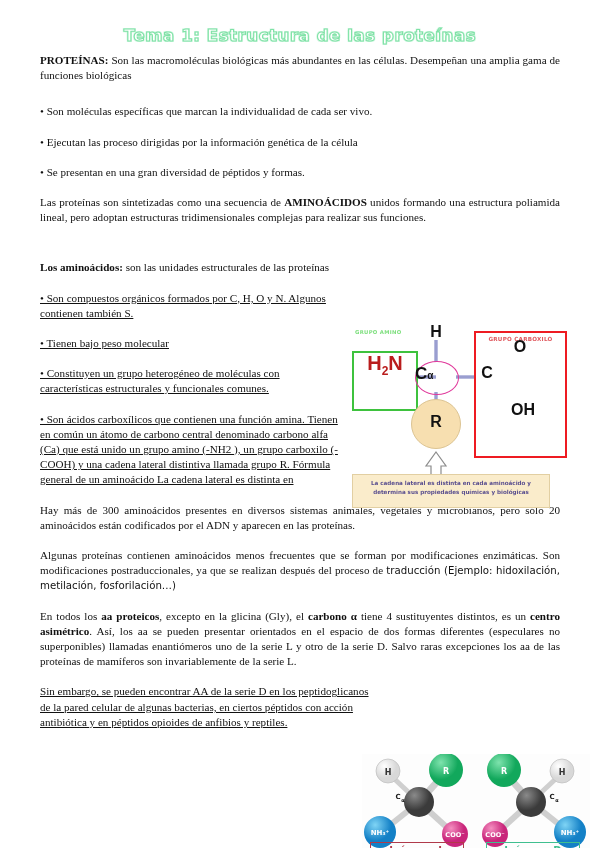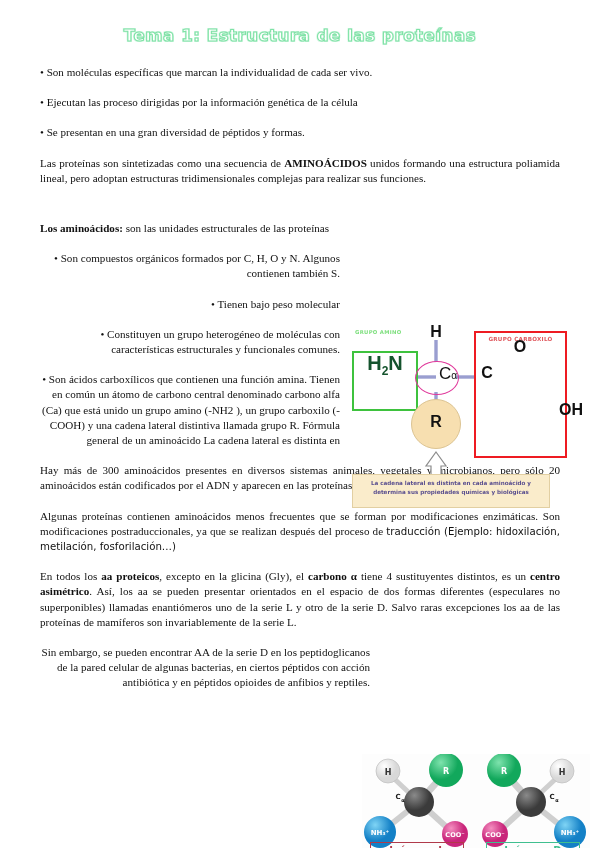--- a/index.html
+++ b/index.html
@@ -35,21 +35,21 @@
       -1px -1px 0 #d9f7e6;
   }
   
   p.t{
     margin:0 0 9px 0;
     font-size:11.1px;
     line-height:15.2px;
     text-align:justify;
     color:#111;
   }
-  p.t.nb{ text-align:right; }
+  p.t.nb{ text-align:left;text-decoration:underline; }
   .b{font-weight:bold;}
   .bullet{ text-indent:0; }
   .spacer-lg{height:13px;}
   .spacer-sm{height:6px;}
   .comic{ font-family:"DejaVu Sans", sans-serif; font-size:10.2px; }
 
   
   .wrapcol{ width:300px; }
 
   
@@ -68,21 +68,21 @@
   .aa-figure .lbl-amino{
     position:absolute; left:3px; top:3px;
     font-family:"DejaVu Sans", sans-serif;
     font-size:5.3px; font-weight:bold;
     color:#7ddf7d; letter-spacing:.3px;
   }
   .aa-figure .h2n{
     position:absolute; left:4px; top:26px;
     width:58px; text-align:center;
     font-family:"Liberation Sans", sans-serif;
-    font-size:20px; font-weight:bold; color:#14532d;
+    font-size:20px; font-weight:bold; color:#b91c1c;
   }
   .aa-figure .h2n sub{ font-size:12px; }
 
   .aa-figure .box-carb{
     position:absolute; left:122px; top:5px;
     width:93px; height:127px;
     border:2.2px solid #ee1b22;
     background:#fff;
     box-sizing:border-box;
   }
@@ -96,23 +96,23 @@
 
   .aa-figure .calpha{
     position:absolute; left:63px; top:35px;
     width:42px; height:32px;
     border:1.6px solid #e0399b;
     border-radius:50%;
     background:transparent;
   }
   .aa-figure .calpha-txt{
     position:absolute; left:63px; top:38px;
-    width:42px; text-align:right;
-    font-family:"Liberation Sans", sans-serif;
-    font-size:17px; font-weight:normal; color:#111;
+    width:42px; text-align:left;
+    font-family:"Liberation Sans", sans-serif;
+    font-size:17px; font-weight:bold; color:#111;
   }
   .aa-figure .calpha-txt i{ font-size:10px; font-style:normal; }
 
   .aa-figure .atom-h{
     position:absolute; left:68px; top:-3px;
     width:32px; text-align:center;
     font-family:"Liberation Sans", sans-serif;
     font-size:16px; font-weight:bold; color:#111;
   }
   .aa-figure .atom-c{
@@ -124,21 +124,21 @@
   .aa-figure .atom-o{
     position:absolute; left:157px; top:12px;
     width:22px; text-align:center;
     font-family:"Liberation Sans", sans-serif;
     font-size:16px; font-weight:bold; color:#111;
   }
   .aa-figure .atom-oh{
     position:absolute; left:152px; top:75px;
     width:38px; text-align:center;
     font-family:"Liberation Sans", sans-serif;
-    font-size:16px; font-weight:bold; color:#111;margin-left:48px;
+    font-size:16px; font-weight:bold; color:#111;
   }
   .aa-figure .rball{
     position:absolute; left:59px; top:73px;
     width:48px; height:48px;
     border-radius:50%;
     background:#f7dfb0;
     border:1px solid #dcc493;
   }
   .aa-figure .rball span{
     display:block; width:48px; text-align:center;
@@ -186,20 +186,23 @@
   .iso-lbl.l{ left:8px;  border:1.6px solid #b03a4a; color:#b03a4a; }
   .iso-lbl.d{ left:124px; border:1.6px solid #3fbf8f; color:#3fbf8f; }
 </style>
 </head>
 <body>
 
 <div class="page">
 
   <h1 class="doc-title">Tema 1: Estructura de las proteínas</h1>
 
+  <p class="t">
+    <span class="b">PROTEÍNAS:</span><span> Son las macromoléculas biológicas más abundantes en las células. Desempeñan una amplia gama de funciones biológicas</span>
+  </p>
   <div class="spacer-sm"></div>
 
   <div class="spacer-sm"></div>
   <p class="t bullet">• Son moléculas específicas que marcan la individualidad de cada ser vivo.</p>
   <div class="spacer-sm"></div>
   <p class="t bullet">• Ejecutan las proceso dirigidas por la información genética de la célula</p>
   <div class="spacer-sm"></div>
   <p class="t bullet">• Se presentan en una gran diversidad de péptidos y formas.</p>
   <div class="spacer-sm"></div>
 

